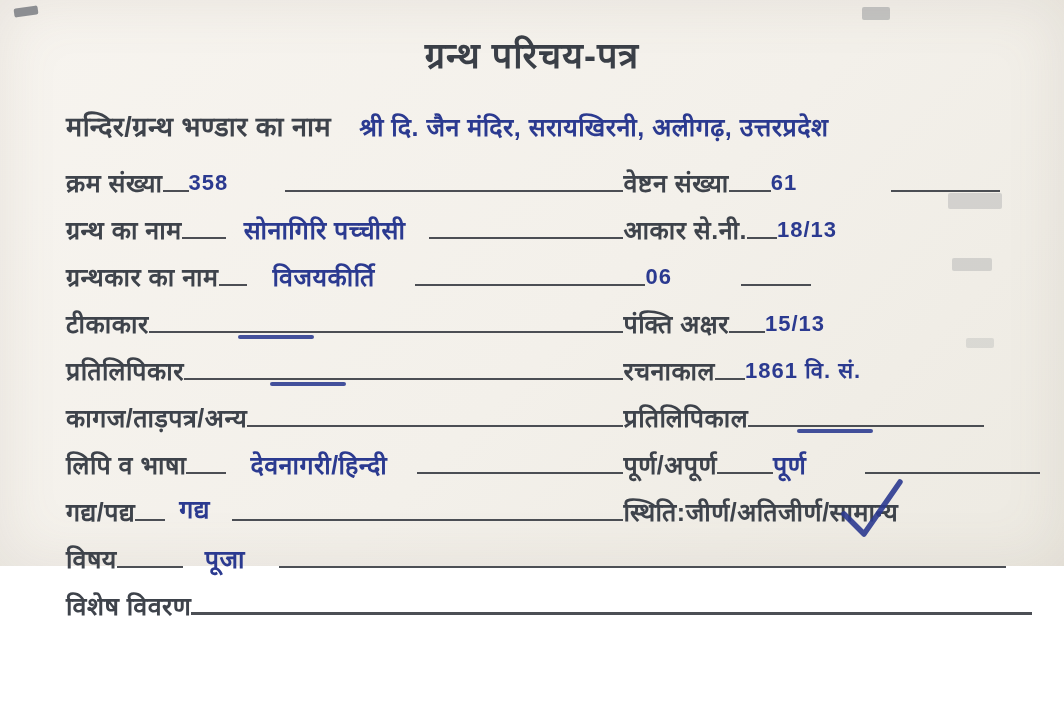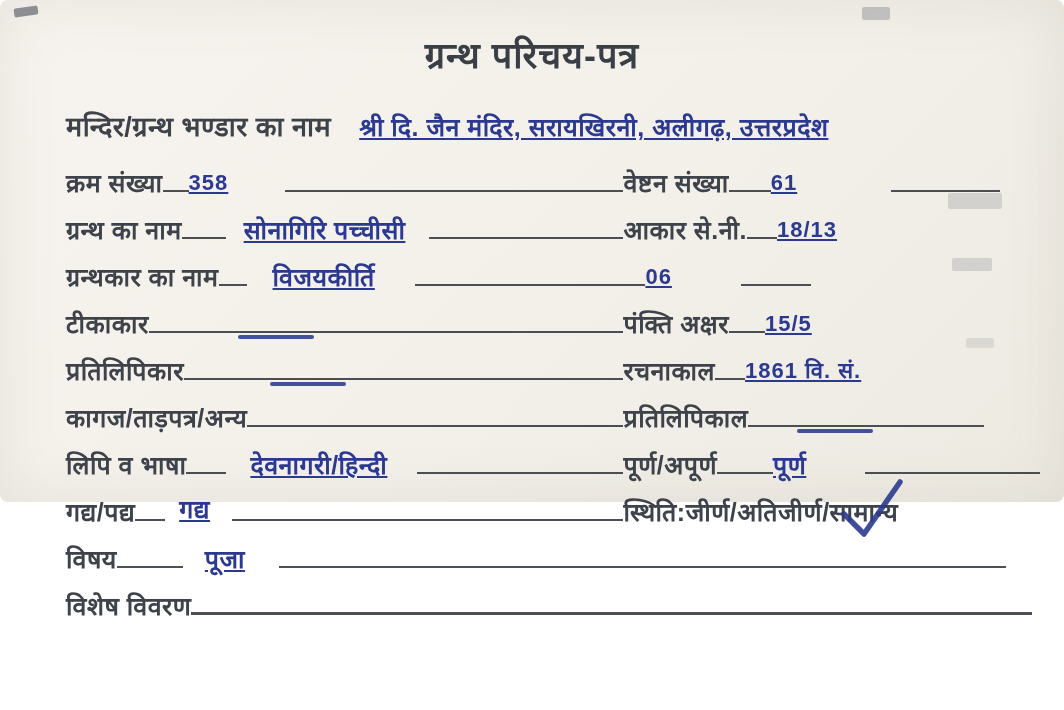--- a/index.html
+++ b/index.html
@@ -1,25 +1,24 @@
 <!DOCTYPE html>
 <html><head>
 <meta charset="utf-8">
 <style>
   html,body{margin:0;padding:0;}
   body{
     width:1064px;height:710px;overflow:hidden;
     font-family:"Liberation Sans","DejaVu Sans",sans-serif;
   }
   .card{
-    position:relative;width:1064px;height:502px;
+    position:relative;width:1064px;height:566px;
     background:linear-gradient(135deg,#f7f4ef 0%,#f3f0ea 55%,#edeae2 100%);
     box-shadow:inset 0 0 60px rgba(120,110,90,.12);
     color:#3e434b;
-    border-radius:8px;
   }
   .title{
     padding-top:30px;text-align:center;
     font-size:36px;font-weight:700;color:#3a3f47;letter-spacing:1px;
   }
   .hdr{
     display:flex;align-items:baseline;gap:28px;
     padding:16px 24px 0 66px;white-space:nowrap;
   }
   .hdr .flabel{font-size:27px;}
@@ -31,21 +30,21 @@
   .frow{
     position:relative;display:flex;align-items:flex-end;height:47px;
     white-space:nowrap;
   }
   .flabel{
     font-size:25px;font-weight:700;color:#3e434b;
     padding-bottom:6px;letter-spacing:.5px;flex:0 0 auto;margin-top:12px;
   }
   .fvalue{
     font-size:25px;font-weight:700;color:#2b3a90;
-    padding-bottom:6px;letter-spacing:.5px;flex:0 0 auto;text-decoration:underline;
+    padding-bottom:6px;letter-spacing:.5px;flex:0 0 auto;
   }
   .fvalue.num{font-size:22px;padding-bottom:9px;letter-spacing:1px;}
   .ctr{text-align:left;}
   .rule{
     border-bottom:2.6px solid #3d4047;height:0;flex:0 0 auto;
     margin-bottom:13px;opacity:.92;
   }
   .rule.tail{flex:1 1 auto;}
   .rule.thick{border-bottom-width:3.4px;}
   .blue-dash{
@@ -151,21 +150,21 @@
         <span class="rule" style="width:12px"></span>
         <span class="rule" style="width:22px"></span>
         <span class="fvalue num ctr" style="min-width:96px">06</span>
         <span class="rule" style="width:70px"></span>
       </div>
 
       <div class="frow">
         <span class="rule" style="width:12px"></span>
         <span class="flabel">पंक्ति अक्षर</span>
         <span class="rule" style="width:36px"></span>
-        <span class="fvalue num ctr" style="min-width:150px">15/5</span>
+        <span class="fvalue num ctr" style="min-width:150px">15/13</span>
       </div>
 
       <div class="frow">
         <span class="rule" style="width:12px"></span>
         <span class="flabel">रचनाकाल</span>
         <span class="rule" style="width:30px"></span>
         <span class="fvalue num ctr" style="min-width:180px">1861 वि. सं.</span>
       </div>
 
       <div class="frow">

